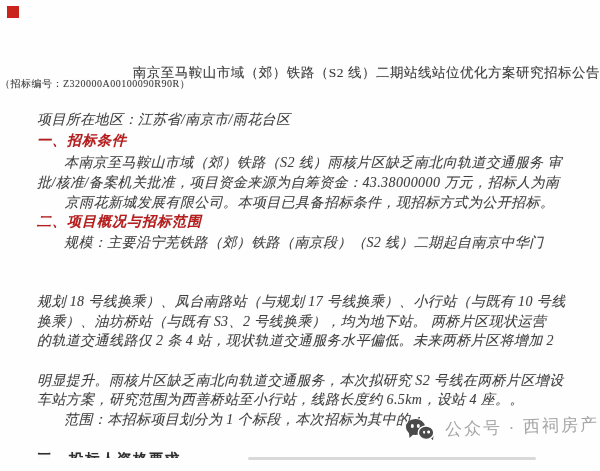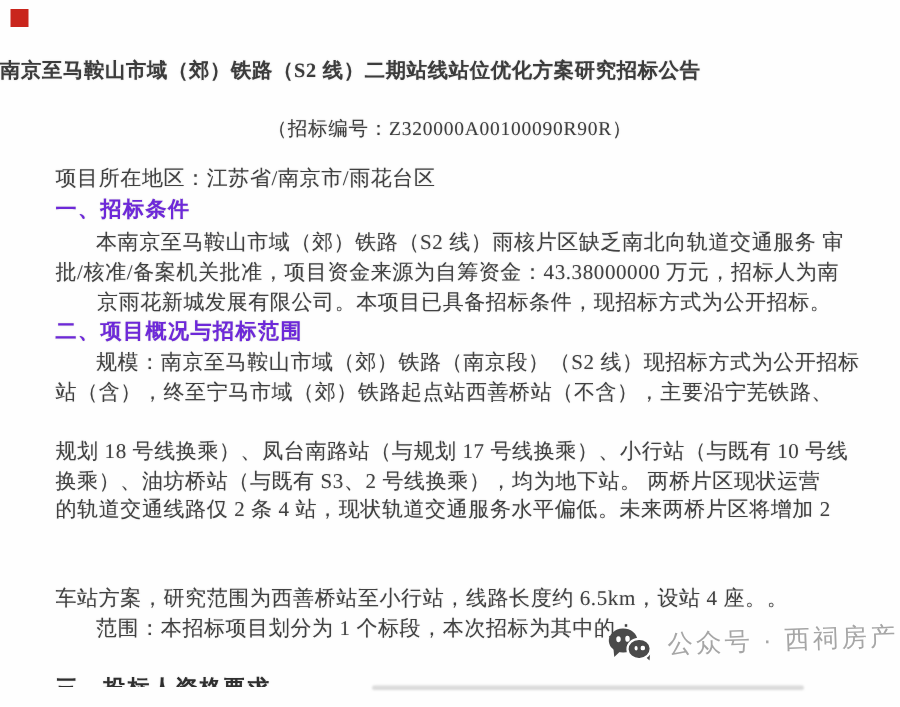--- a/index.html
+++ b/index.html
@@ -9,40 +9,41 @@
     background:#fefefe;
     overflow:hidden;
     font-family:"Liberation Serif","DejaVu Serif",serif;
     color:#414141;
   }
   .red-marker{
     position:absolute;left:7px;top:6px;width:12px;height:12px;
     background:#c9251c;
   }
   .title1{
-    position:absolute;left:0;top:38px;width:600px;
-    text-align:left;font-size:13.5px;font-weight:bold;color:#3c3c3c;
+    position:absolute;left:0;top:64px;width:600px;
+    text-align:right;font-size:13.5px;font-weight:normal;color:#3c3c3c;
     letter-spacing:0.5px;
     text-shadow:0 0 1px rgba(90,90,90,.35);
   }
   .title2{
     position:absolute;left:0;top:77px;width:600px;
-    text-align:center;font-size:13px;color:#3e3e3e;
+    text-align:left;font-size:10px;color:#3e3e3e;
     letter-spacing:0.5px;
     text-shadow:0 0 1px rgba(90,90,90,.35);
   }
   .ln{
     position:absolute;left:37px;width:545px;height:20px;
     font-size:14px;line-height:20px;letter-spacing:0.4px;
     white-space:nowrap;
     text-shadow:0 0 1px rgba(90,90,90,.3);
+    font-style:italic;
   }
   .ind{left:64px;width:518px;}
   .hd{
-    font-weight:bold;color:#6d28d9;letter-spacing:1px;
+    font-weight:bold;color:#b91c1c;letter-spacing:1px;
   }
   .clip{
     position:absolute;left:37px;top:449px;width:400px;height:9px;overflow:hidden;
   }
   .clip .hd-cut{
     font-size:14.5px;font-weight:bold;color:#2f2f2f;letter-spacing:1.5px;line-height:20px;
     text-shadow:0 0 1px rgba(90,90,90,.3);
   }
   .faint-line{
     position:absolute;left:248px;top:457px;width:288px;height:3px;
@@ -82,25 +83,25 @@
   <div class="title2">（招标编号：Z320000A00100090R90R）</div>
 
   <div class="ln" style="top:110px;">项目所在地区：江苏省/南京市/雨花台区</div>
 
   <div class="ln hd" style="top:131px;">一、招标条件</div>
   <div class="ln ind" style="top:153px;">本南京至马鞍山市域（郊）铁路（S2 线）雨核片区缺乏南北向轨道交通服务 审</div>
   <div class="ln" style="top:173px;">批/核准/备案机关批准，项目资金来源为自筹资金：43.38000000 万元，招标人为南</div>
   <div class="ln" style="top:193px;text-align:center;">京雨花新城发展有限公司。本项目已具备招标条件，现招标方式为公开招标。</div>
 
   <div class="ln hd" style="top:212px;">二、项目概况与招标范围</div>
-  <div class="ln ind" style="top:233px;">规模：南京至马鞍山市域（郊）铁路（南京段）（S2 线）现招标方式为公开招标</div>
-  <div class="ln" style="top:253px;">站（含），终至宁马市域（郊）铁路起点站西善桥站（不含），主要沿宁芜铁路、</div>
+  <div class="ln ind" style="top:233px;">规模：主要沿宁芜铁路（郊）铁路（南京段）（S2 线）二期起自南京中华门</div>
   <div class="ln" style="top:292px;">规划 18 号线换乘）、凤台南路站（与规划 17 号线换乘）、小行站（与既有 10 号线</div>
   <div class="ln" style="top:312px;">换乘）、油坊桥站（与既有 S3、2 号线换乘），均为地下站。  两桥片区现状运营</div>
   <div class="ln" style="top:331px;">的轨道交通线路仅 2 条 4 站，现状轨道交通服务水平偏低。未来两桥片区将增加 2</div>
+  <div class="ln" style="top:371px;">明显提升。雨核片区缺乏南北向轨道交通服务，本次拟研究 S2 号线在两桥片区增设</div>
   <div class="ln" style="top:390px;">车站方案，研究范围为西善桥站至小行站，线路长度约 6.5km，设站 4 座。。</div>
   <div class="ln ind" style="top:410px;">范围：本招标项目划分为 1 个标段，本次招标为其中的：</div>
 
   <div class="clip">
     <div class="hd-cut">三、投标人资格要求</div>
   </div>
 
   <div class="faint-line"></div>
 
   <div class="watermark">

